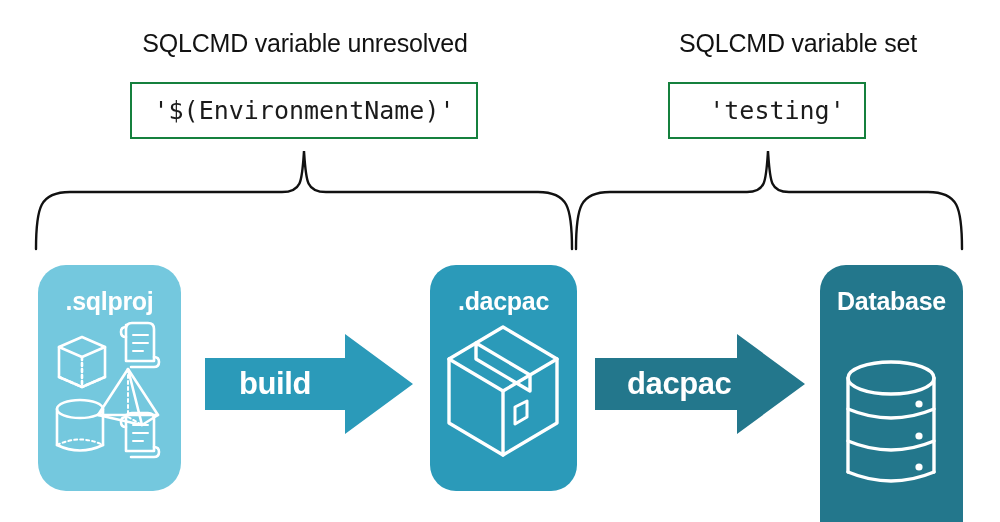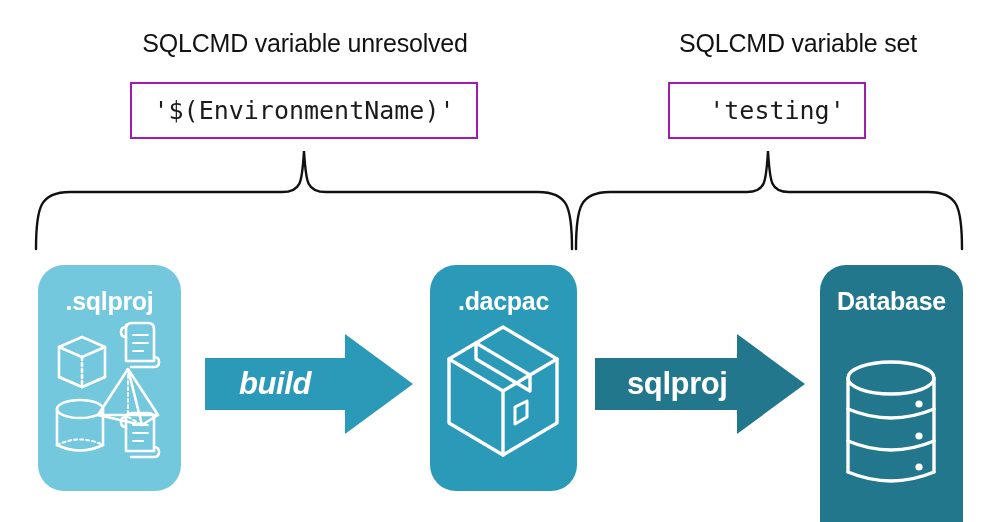--- a/index.html
+++ b/index.html
@@ -31,21 +31,21 @@
     white-space: nowrap;
     line-height: 30px;
   }
   #heading-left  { left: 55px;  top: 28px; width: 500px; }
   #heading-right { left: 598px; top: 28px; width: 400px; }
 
   .code-box {
     position: absolute;
     box-sizing: border-box;
     background: #ffffff;
-    border: 2px solid #a21caf;
+    border: 2px solid #15803d;
     display: flex;
     align-items: center;
     justify-content: center;
   }
   .code-box span {
     font-family: "DejaVu Sans Mono", monospace;
     font-size: 25px;
     color: #1b1b1b;
     white-space: pre;
     letter-spacing: 0px;
@@ -74,20 +74,21 @@
     font-family: "Liberation Sans", sans-serif;
     font-weight: bold;
     font-size: 25px;
     color: #ffffff;
     letter-spacing: -0.3px;
     white-space: nowrap;
   }
   #box-sqlproj {
     left: 38px; top: 265px; width: 143px; height: 226px;
     background: #74C8DE;
+    border-radius: 28px;
   }
   #box-dacpac {
     left: 430px; top: 265px; width: 147px; height: 226px;
     background: #2B9AB9;
   }
   #box-database {
     left: 820px; top: 265px; width: 143px; height: 284px;
     background: #23778C;
   }
   .node-label { top: 22px; }
@@ -111,21 +112,21 @@
     height: 100%;
     display: flex;
     align-items: center;
     font-family: "Liberation Sans", sans-serif;
     font-weight: bold;
     font-size: 31px;
     color: #ffffff;
     letter-spacing: -0.4px;
     white-space: nowrap;
   }
-  #arrow-build .arrow-label  { left: 34px; font-style: italic; }
+  #arrow-build .arrow-label  { left: 34px; }
   #arrow-deploy .arrow-label { left: 32px; }
 </style>
 </head>
 <body>
 
 <div id="stage">
 
   <div class="heading" id="heading-left">SQLCMD variable unresolved</div>
 
   <div class="heading" id="heading-right">SQLCMD variable set</div>
@@ -224,21 +225,21 @@
         <path d="M 43 78 L 97 110 L 97 126 L 43 94 Z"></path>
         <path d="M 82 142 L 94 136 L 94 152 L 82 159 Z" stroke-width="3"></path>
       </g>
     </svg>
   </div>
 
   <div class="arrow-wrap" id="arrow-deploy">
     <svg width="212" height="104" viewBox="0 0 212 104">
       <path d="M 0 26 L 142 26 L 142 2 L 210 52 L 142 102 L 142 78 L 0 78 Z" fill="#23778C"></path>
     </svg>
-    <div class="arrow-label">sqlproj</div>
+    <div class="arrow-label">dacpac</div>
   </div>
 
   <div class="node-box" id="box-database">
     <div class="node-label">Database</div>
     <svg class="node-art" viewBox="0 0 143 226">
       <g fill="none" stroke="#ffffff" stroke-width="3.4" stroke-linejoin="round" stroke-linecap="round">
         <ellipse cx="71" cy="84" rx="43" ry="16"></ellipse>
         <path d="M 28 84 L 28 178"></path>
         <path d="M 114 84 L 114 178"></path>
         <path d="M 28 178 Q 71 196 114 178"></path>

